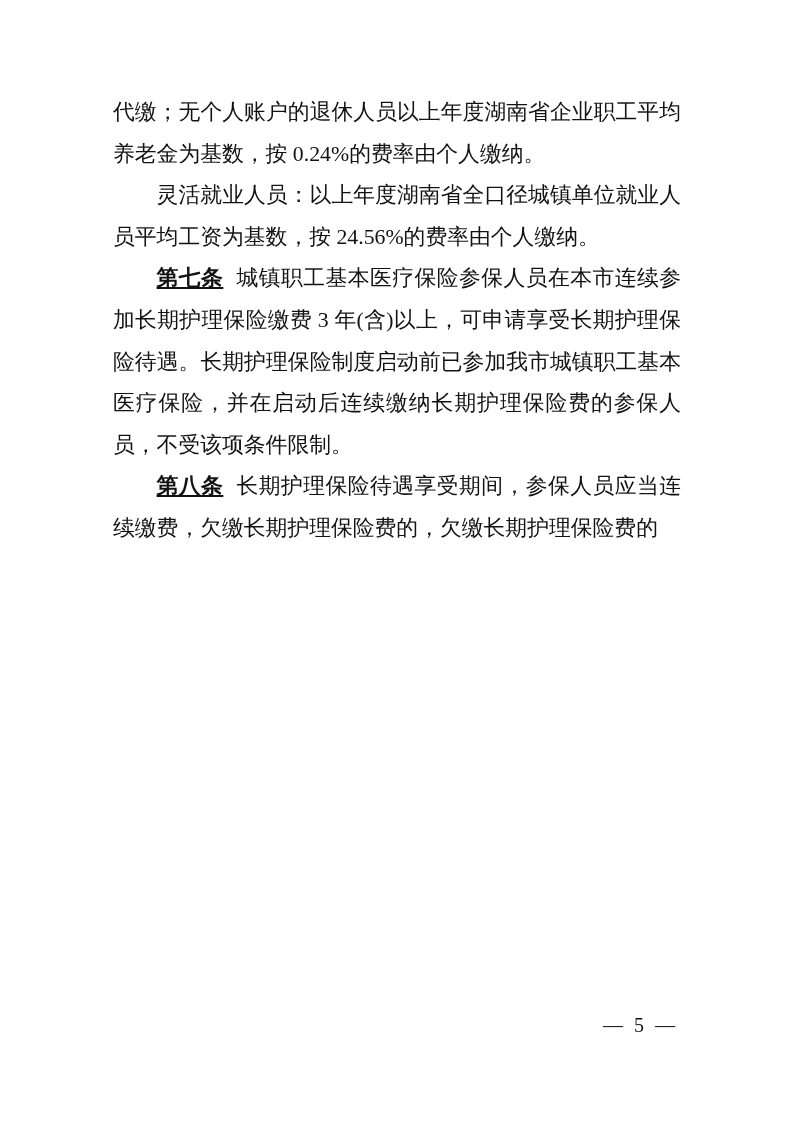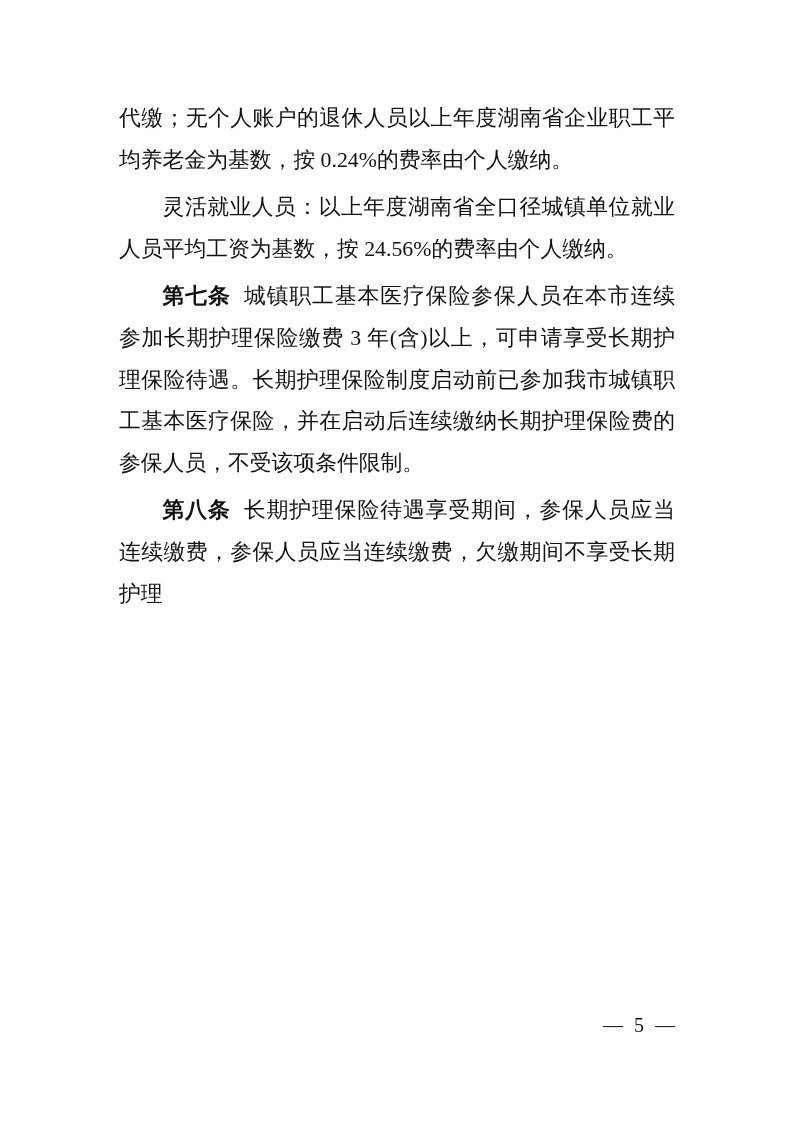--- a/index.html
+++ b/index.html
@@ -25,29 +25,30 @@
     left: 113px;
     top: 92px;
     width: 568px;
     font-size: 21.8px;
     line-height: 41.6px;
     text-align: justify;
     letter-spacing: 0;
     word-break: normal;
   }
   p.para {
-    margin: 6px;
+    margin: 0;
     padding: 0;
   }
   p.para.indent {
     text-indent: 2em;
   }
   .lead {
     font-weight: bold;
     padding-right: 0.6em;
+    text-decoration: underline;
   }
   .footer {
     position: absolute;
     top: 1010px;
     right: 116px;
     font-size: 20px;
     line-height: 30px;
     letter-spacing: 3px;
     color: #121212;
     white-space: nowrap;
@@ -62,19 +63,19 @@
 
     <p class="para"><span>代缴；无个人账户的退休人员以上年度湖南省企业职工平均养老金为基数，按 0.24%的费率由个人缴纳。</span></p>
 
     <p class="para indent"><span>灵活就业人员：以上年度湖南省全口径城镇单位就业人员平均工资为基数，按 24.56%的费率由个人缴纳。</span></p>
 
 
 
 
     <p class="para indent"><b class="lead">第七条</b><span>城镇职工基本医疗保险参保人员在本市连续参加长期护理保险缴费 3 年(含)以上，可申请享受长期护理保险待遇。长期护理保险制度启动前已参加我市城镇职工基本医疗保险，并在启动后连续缴纳长期护理保险费的参保人员，不受该项条件限制。</span></p>
 
-    <p class="para indent"><b class="lead">第八条</b><span>长期护理保险待遇享受期间，参保人员应当连续缴费，参保人员应当连续缴费，欠缴期间不享受长期护理</span></p>
+    <p class="para indent"><b class="lead">第八条</b><span>长期护理保险待遇享受期间，参保人员应当连续缴费，欠缴长期护理保险费的，欠缴长期护理保险费的</span></p>
 
   </div>
 
   <div class="footer">— 5 —</div>
 
 </div>
 
 </body></html>

